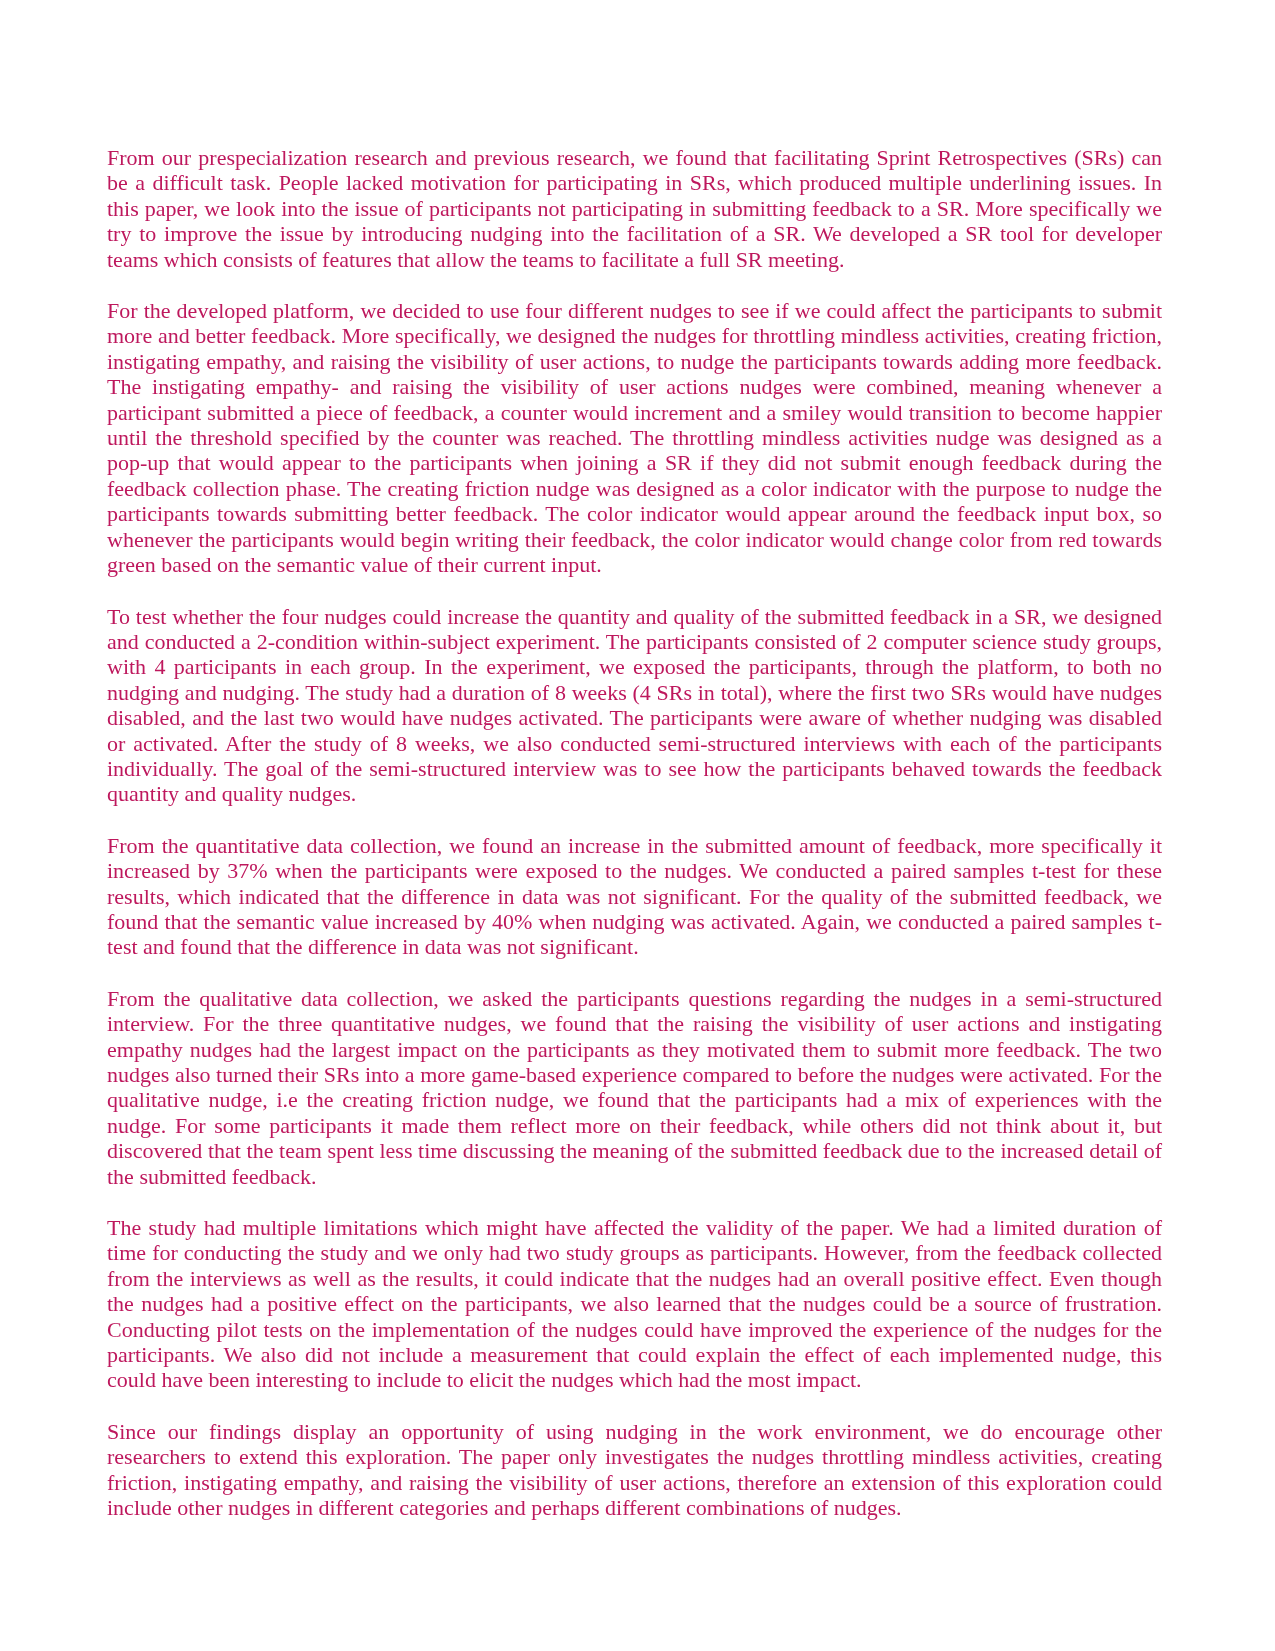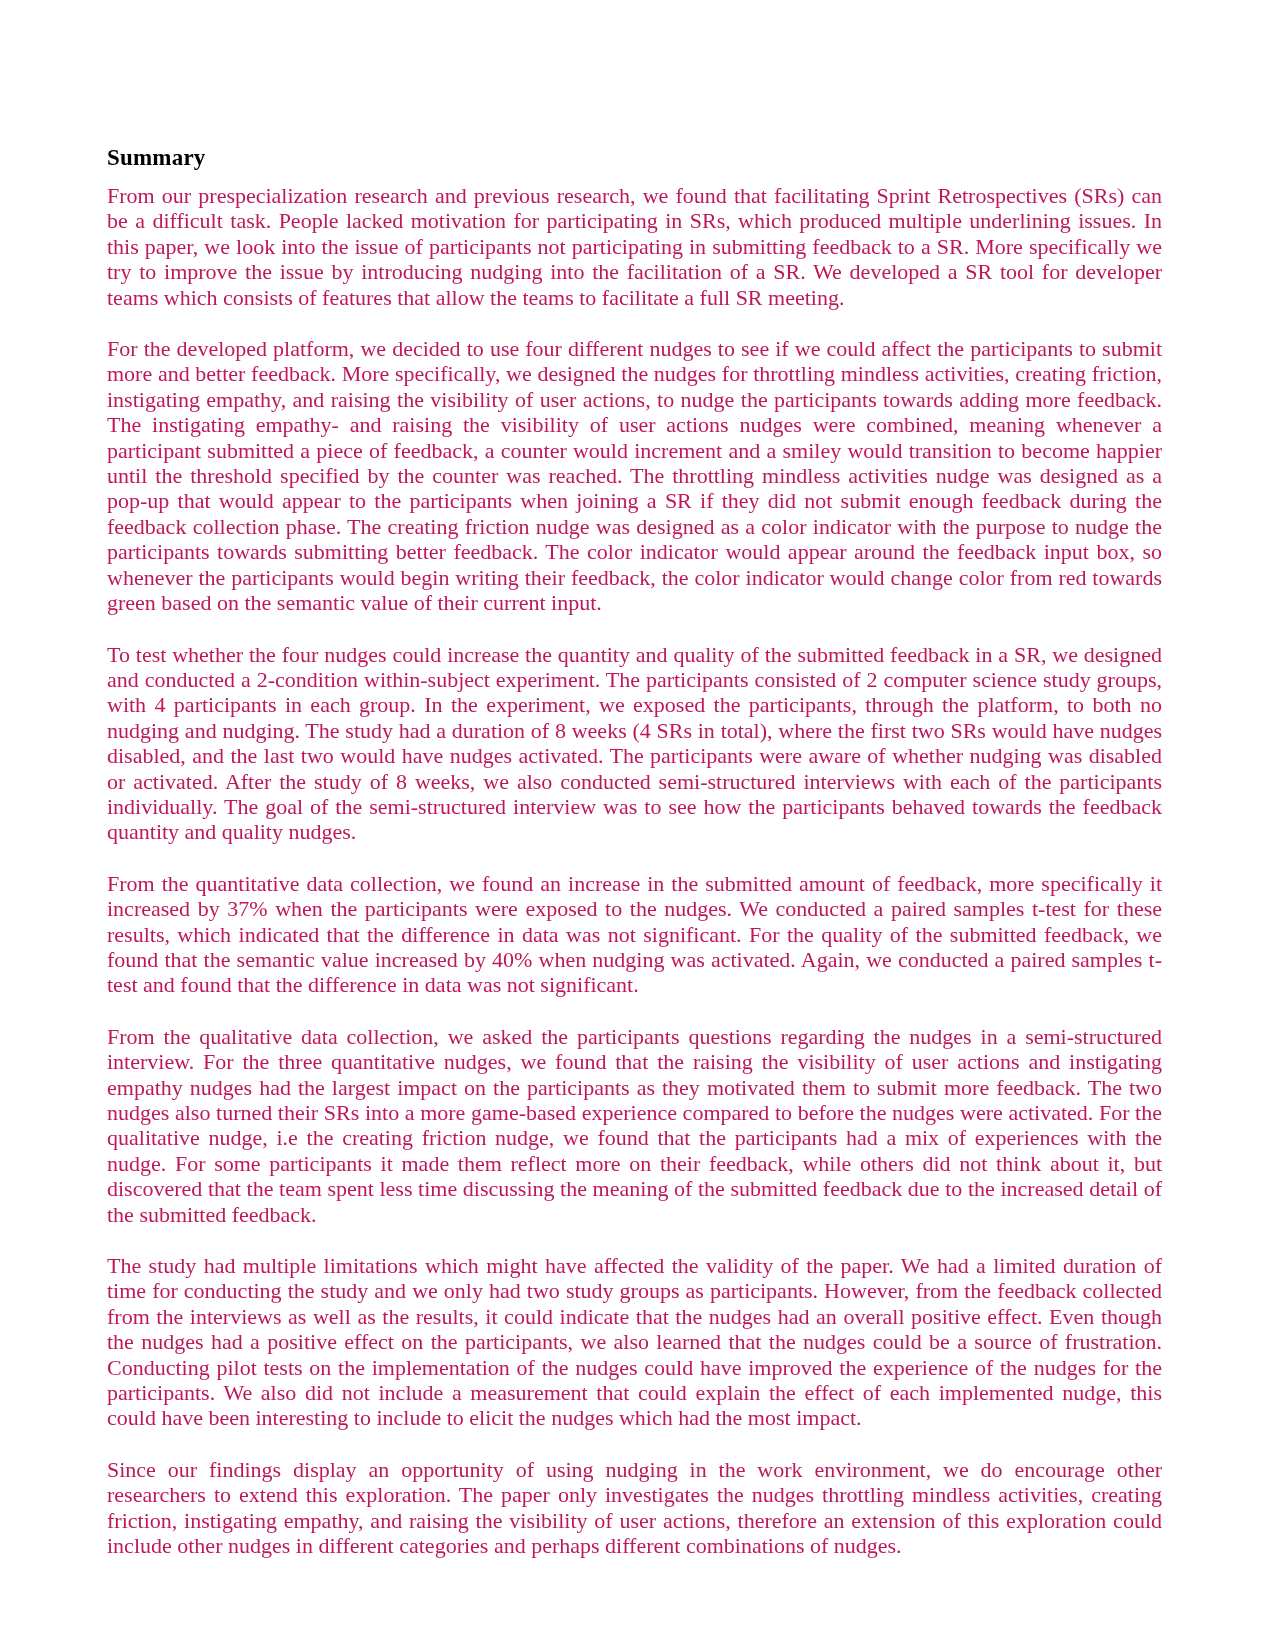--- a/index.html
+++ b/index.html
@@ -36,21 +36,20 @@
     text-align: justify;
     text-justify: inter-word;
     margin: 0 0 26px 0;
     hyphens: none;
   }
 </style>
 </head>
 <body>
 
 <div class="page">
-  <h1 class="section-heading">Summary</h1>
 
   <p class="body-paragraph">From our prespecialization research and previous research, we found that facilitating Sprint Retrospectives (SRs) can be a difficult task. People lacked motivation for participating in SRs, which produced multiple underlining issues. In this paper, we look into the issue of participants not participating in submitting feedback to a SR. More specifically we try to improve the issue by introducing nudging into the facilitation of a SR. We developed a SR tool for developer teams which consists of features that allow the teams to facilitate a full SR meeting.</p>
 
   <p class="body-paragraph">For the developed platform, we decided to use four different nudges to see if we could affect the participants to submit more and better feedback. More specifically, we designed the nudges for throttling mindless activities, creating friction, instigating empathy, and raising the visibility of user actions, to nudge the participants towards adding more feedback. The instigating empathy- and raising the visibility of user actions nudges were combined, meaning whenever a participant submitted a piece of feedback, a counter would increment and a smiley would transition to become happier until the threshold specified by the counter was reached. The throttling mindless activities nudge was designed as a pop-up that would appear to the participants when joining a SR if they did not submit enough feedback during the feedback collection phase. The creating friction nudge was designed as a color indicator with the purpose to nudge the participants towards submitting better feedback. The color indicator would appear around the feedback input box, so whenever the participants would begin writing their feedback, the color indicator would change color from red towards green based on the semantic value of their current input.</p>
 
   <p class="body-paragraph">To test whether the four nudges could increase the quantity and quality of the submitted feedback in a SR, we designed and conducted a 2-condition within-subject experiment. The participants consisted of 2 computer science study groups, with 4 participants in each group. In the experiment, we exposed the participants, through the platform, to both no nudging and nudging. The study had a duration of 8 weeks (4 SRs in total), where the first two SRs would have nudges disabled, and the last two would have nudges activated. The participants were aware of whether nudging was disabled or activated. After the study of 8 weeks, we also conducted semi-structured interviews with each of the participants individually. The goal of the semi-structured interview was to see how the participants behaved towards the feedback quantity and quality nudges.</p>
 
   <p class="body-paragraph">From the quantitative data collection, we found an increase in the submitted amount of feedback, more specifically it increased by 37% when the participants were exposed to the nudges. We conducted a paired samples t-test for these results, which indicated that the difference in data was not significant. For the quality of the submitted feedback, we found that the semantic value increased by 40% when nudging was activated. Again, we conducted a paired samples t-test and found that the difference in data was not significant.</p>
 
   <p class="body-paragraph">From the qualitative data collection, we asked the participants questions regarding the nudges in a semi-structured interview. For the three quantitative nudges, we found that the raising the visibility of user actions and instigating empathy nudges had the largest impact on the participants as they motivated them to submit more feedback. The two nudges also turned their SRs into a more game-based experience compared to before the nudges were activated. For the qualitative nudge, i.e the creating friction nudge, we found that the participants had a mix of experiences with the nudge. For some participants it made them reflect more on their feedback, while others did not think about it, but discovered that the team spent less time discussing the meaning of the submitted feedback due to the increased detail of the submitted feedback.</p>

